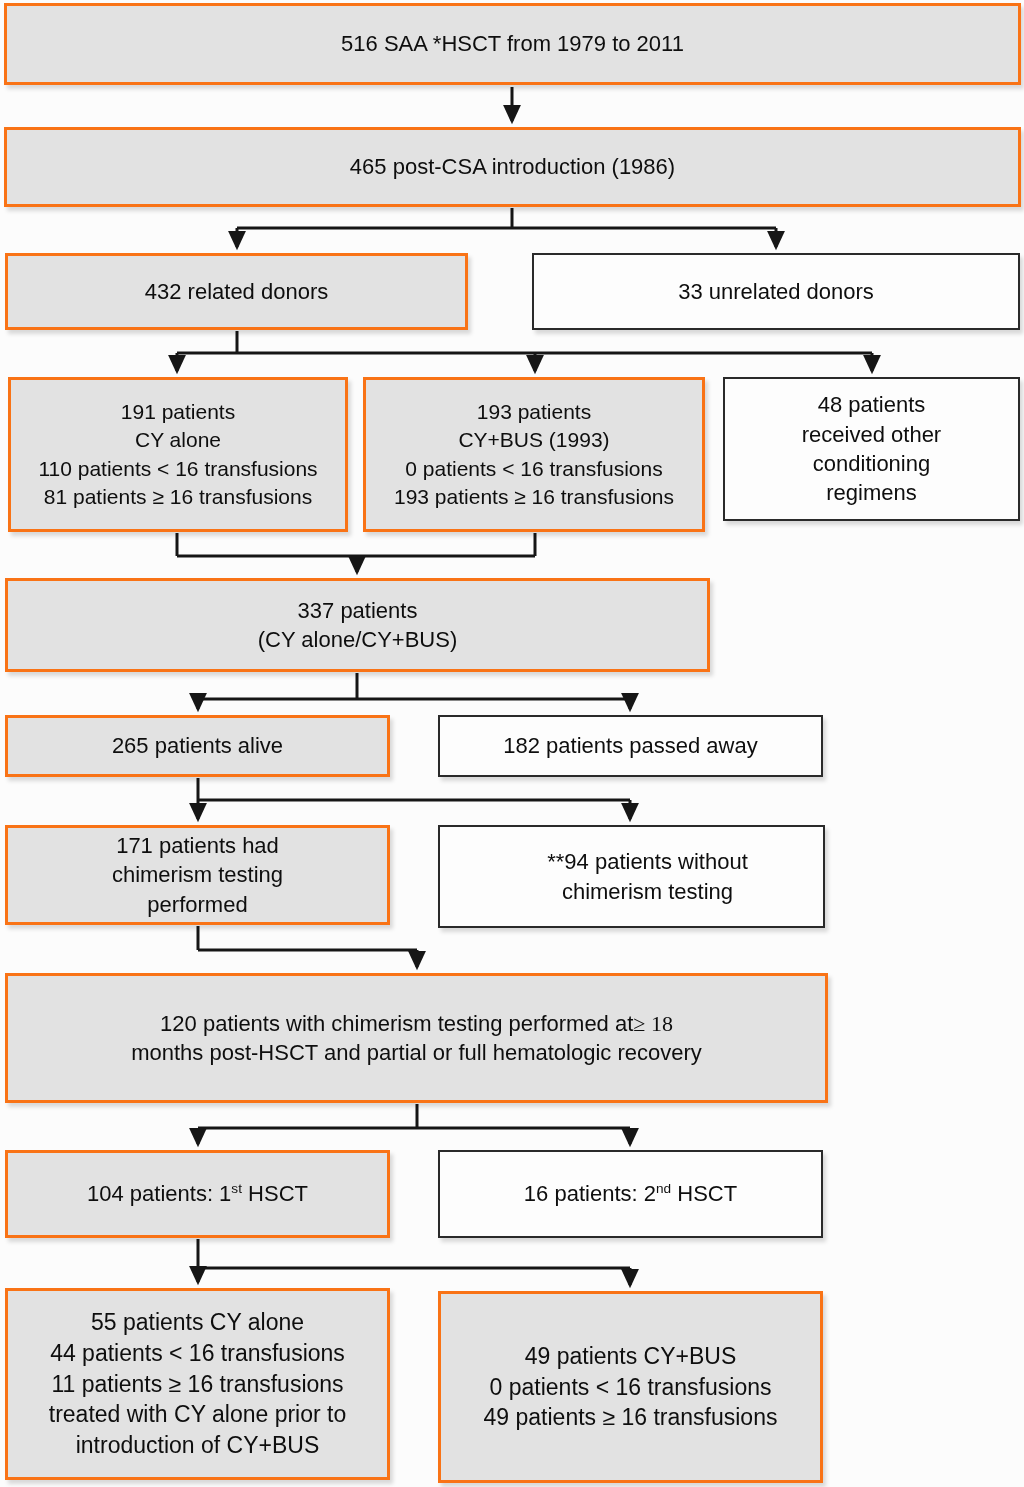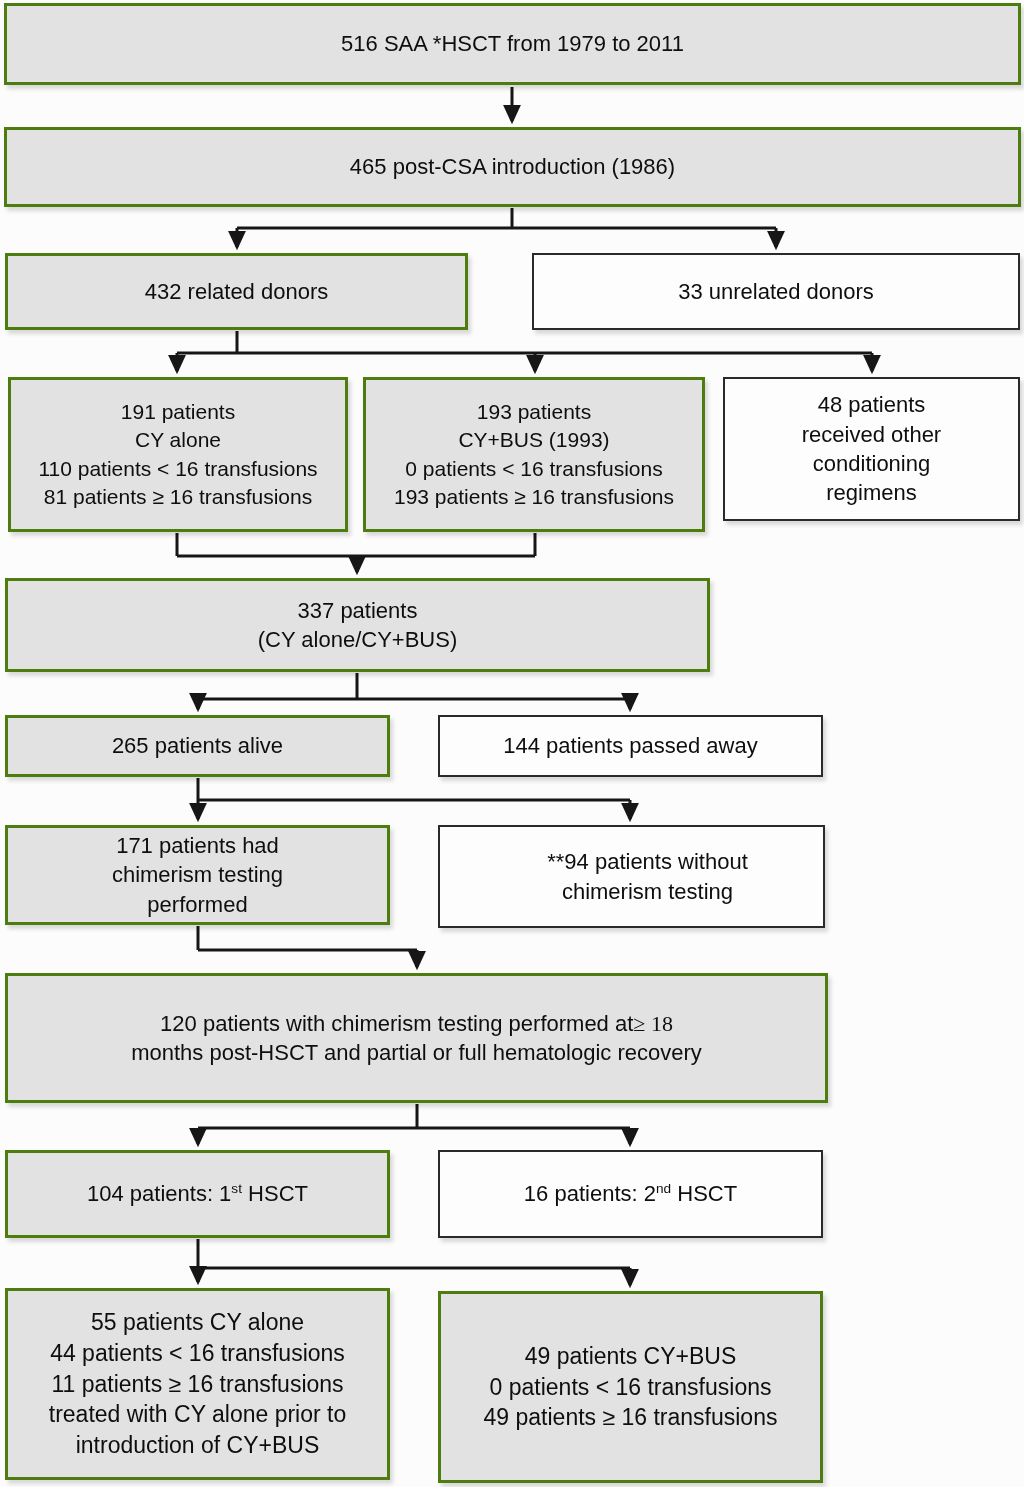--- a/index.html
+++ b/index.html
@@ -15,21 +15,21 @@
   .box{
     position:absolute;
     display:flex;flex-direction:column;
     align-items:center;justify-content:center;
     text-align:center;
     box-sizing:border-box;
     font-size:22px;
     line-height:1.34;
     box-shadow:3px 4px 4px rgba(0,0,0,0.14);
   }
-  .gray{background:#e2e2e2;border:3px solid #4d7c0f;}
+  .gray{background:#e2e2e2;border:3px solid #f97316;}
   .white{background:#fdfdfd;border:2px solid #2a2a2a;}
   .mathserif{font-family:"Liberation Serif", serif;}
   sup{font-size:62%;line-height:0;}
   
   .b-total      {left:4px;   top:3px;    width:1017px; height:82px;}
   .b-postcsa    {left:4px;   top:127px;  width:1017px; height:80px;}
   .b-related    {left:5px;   top:253px;  width:463px;  height:77px;}
   .b-unrelated  {left:532px; top:253px;  width:488px;  height:77px;}
   .b-cyalone    {left:8px;   top:377px;  width:340px;  height:155px; font-size:21px;}
   .b-cybus      {left:363px; top:377px;  width:342px;  height:155px; font-size:21px;}
@@ -127,21 +127,21 @@
   <div class="box gray b-combined">
     <div>337 patients</div>
     <div>(CY alone/CY+BUS)</div>
   </div>
 
   <div class="box gray b-alive">
     <div>265 patients alive</div>
   </div>
 
   <div class="box white b-passed">
-    <div>144 patients passed away</div>
+    <div>182 patients passed away</div>
   </div>
 
   <div class="box gray b-chimyes">
     <div>171 patients had</div>
     <div>chimerism testing</div>
     <div>performed</div>
   </div>
 
   <div class="box white b-chimno">
     <div>**94 patients without</div>

